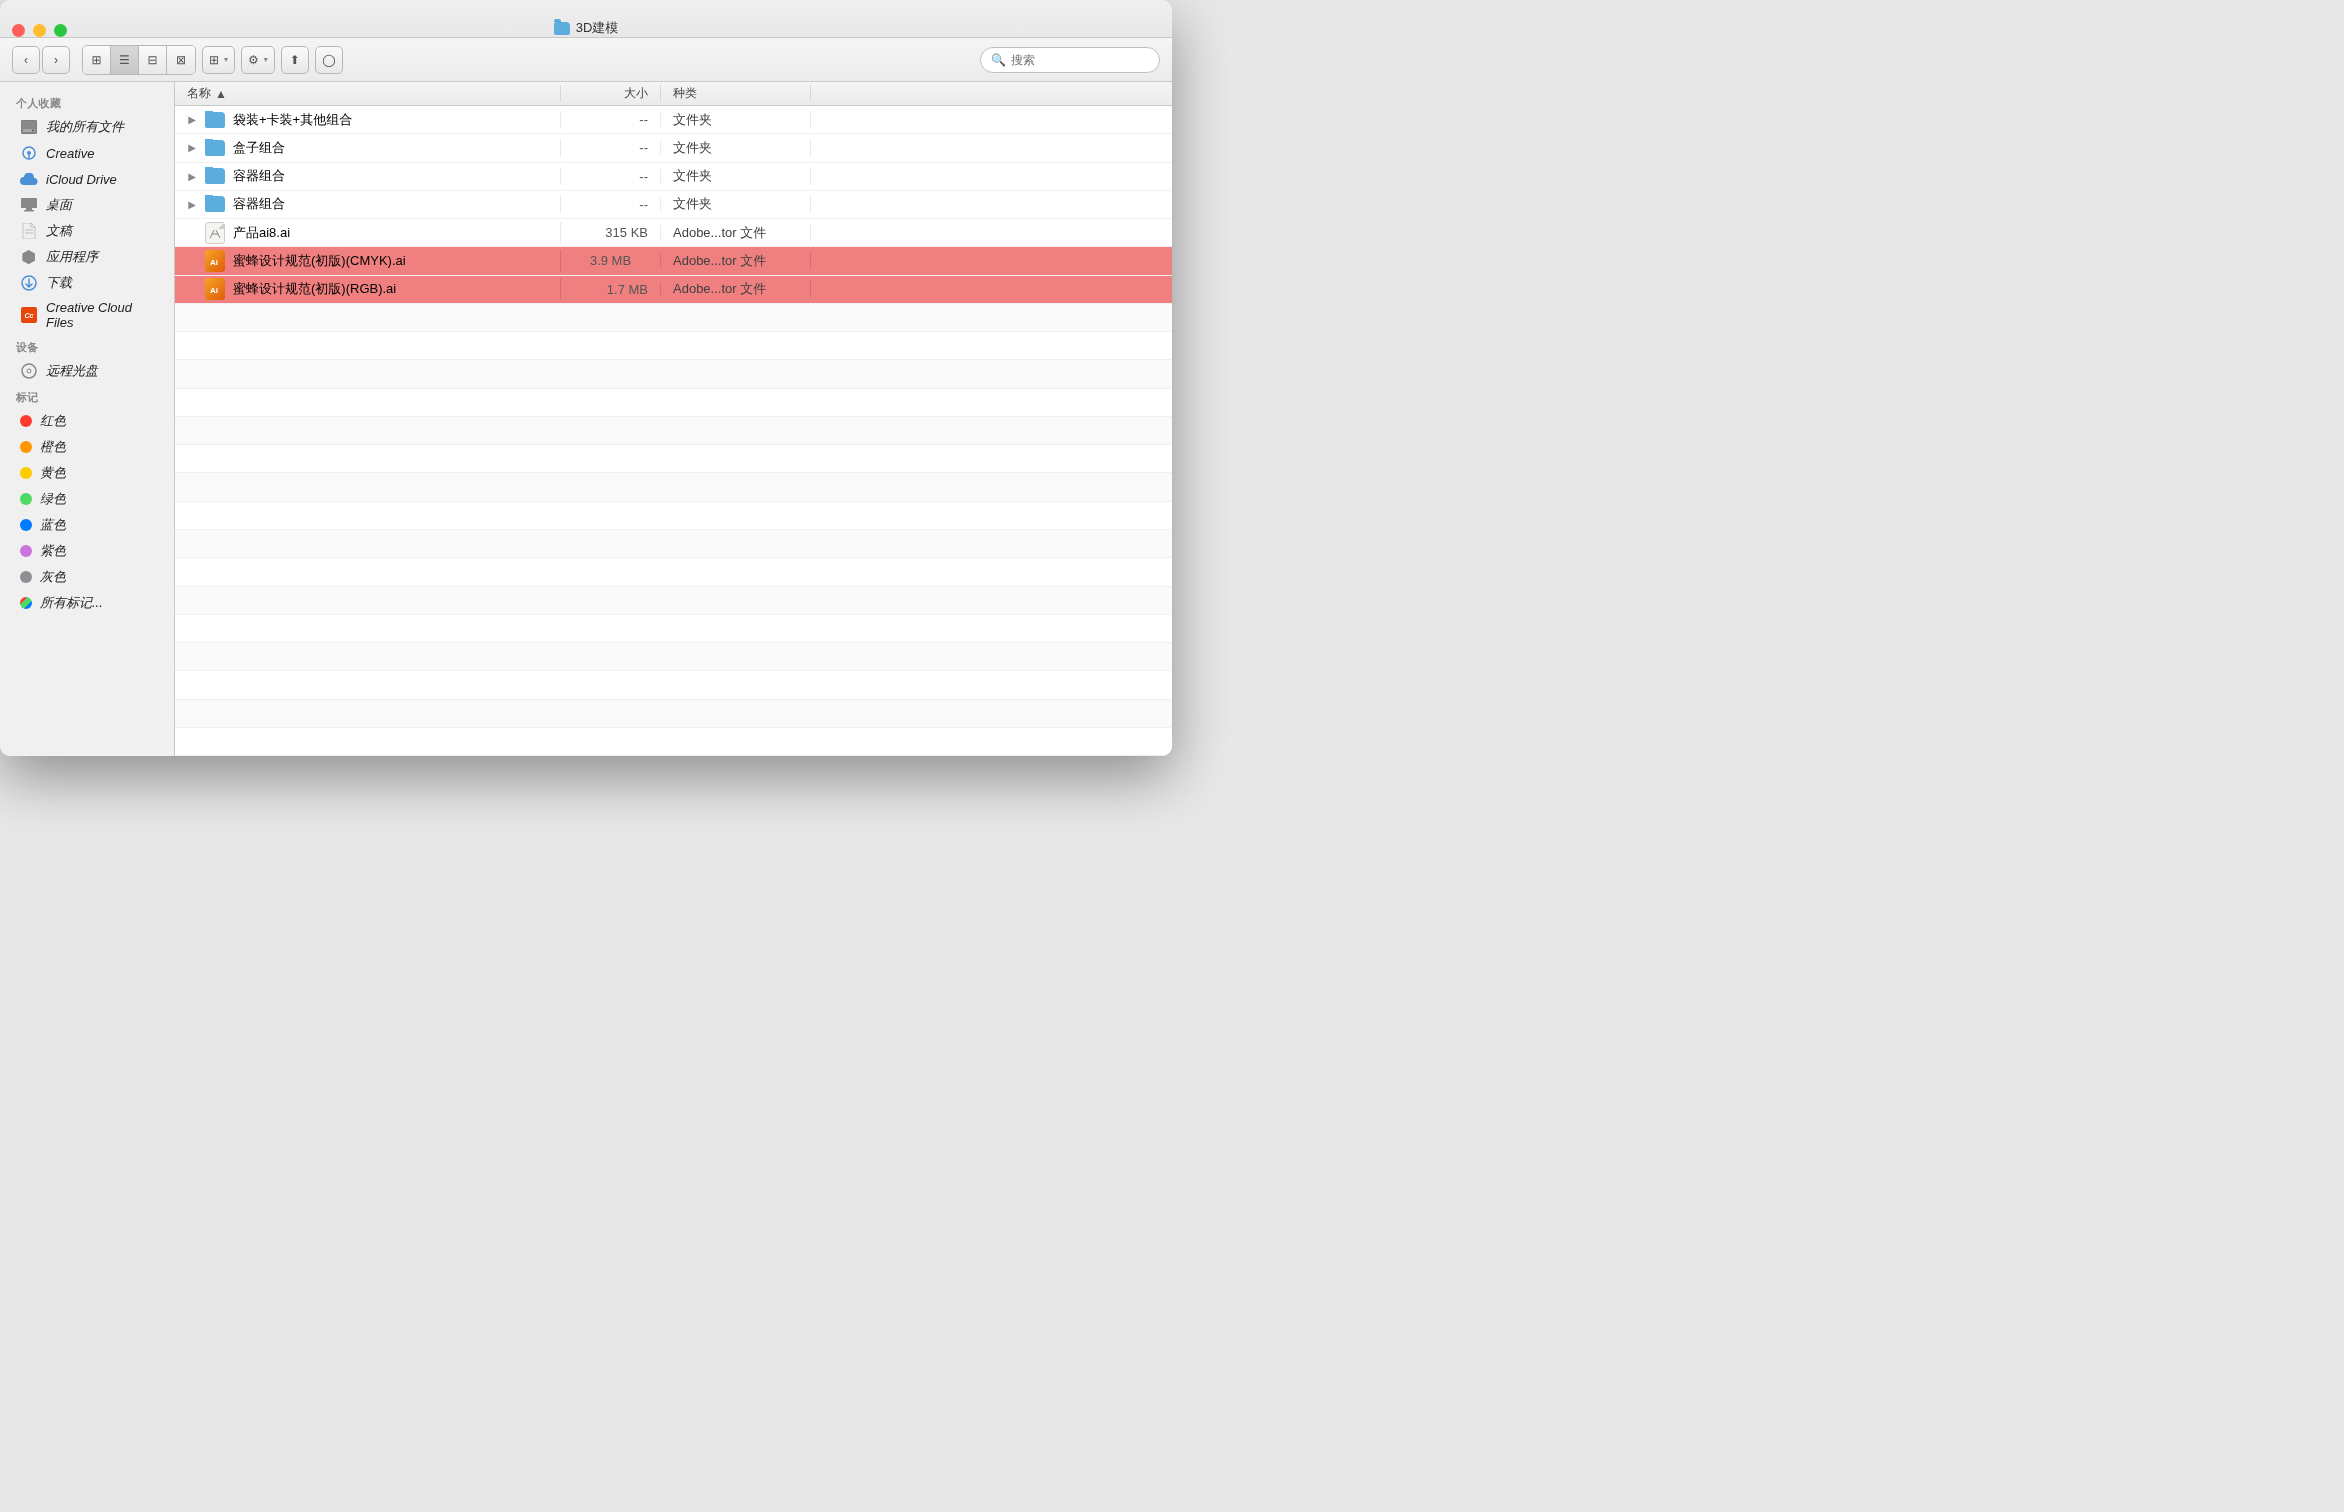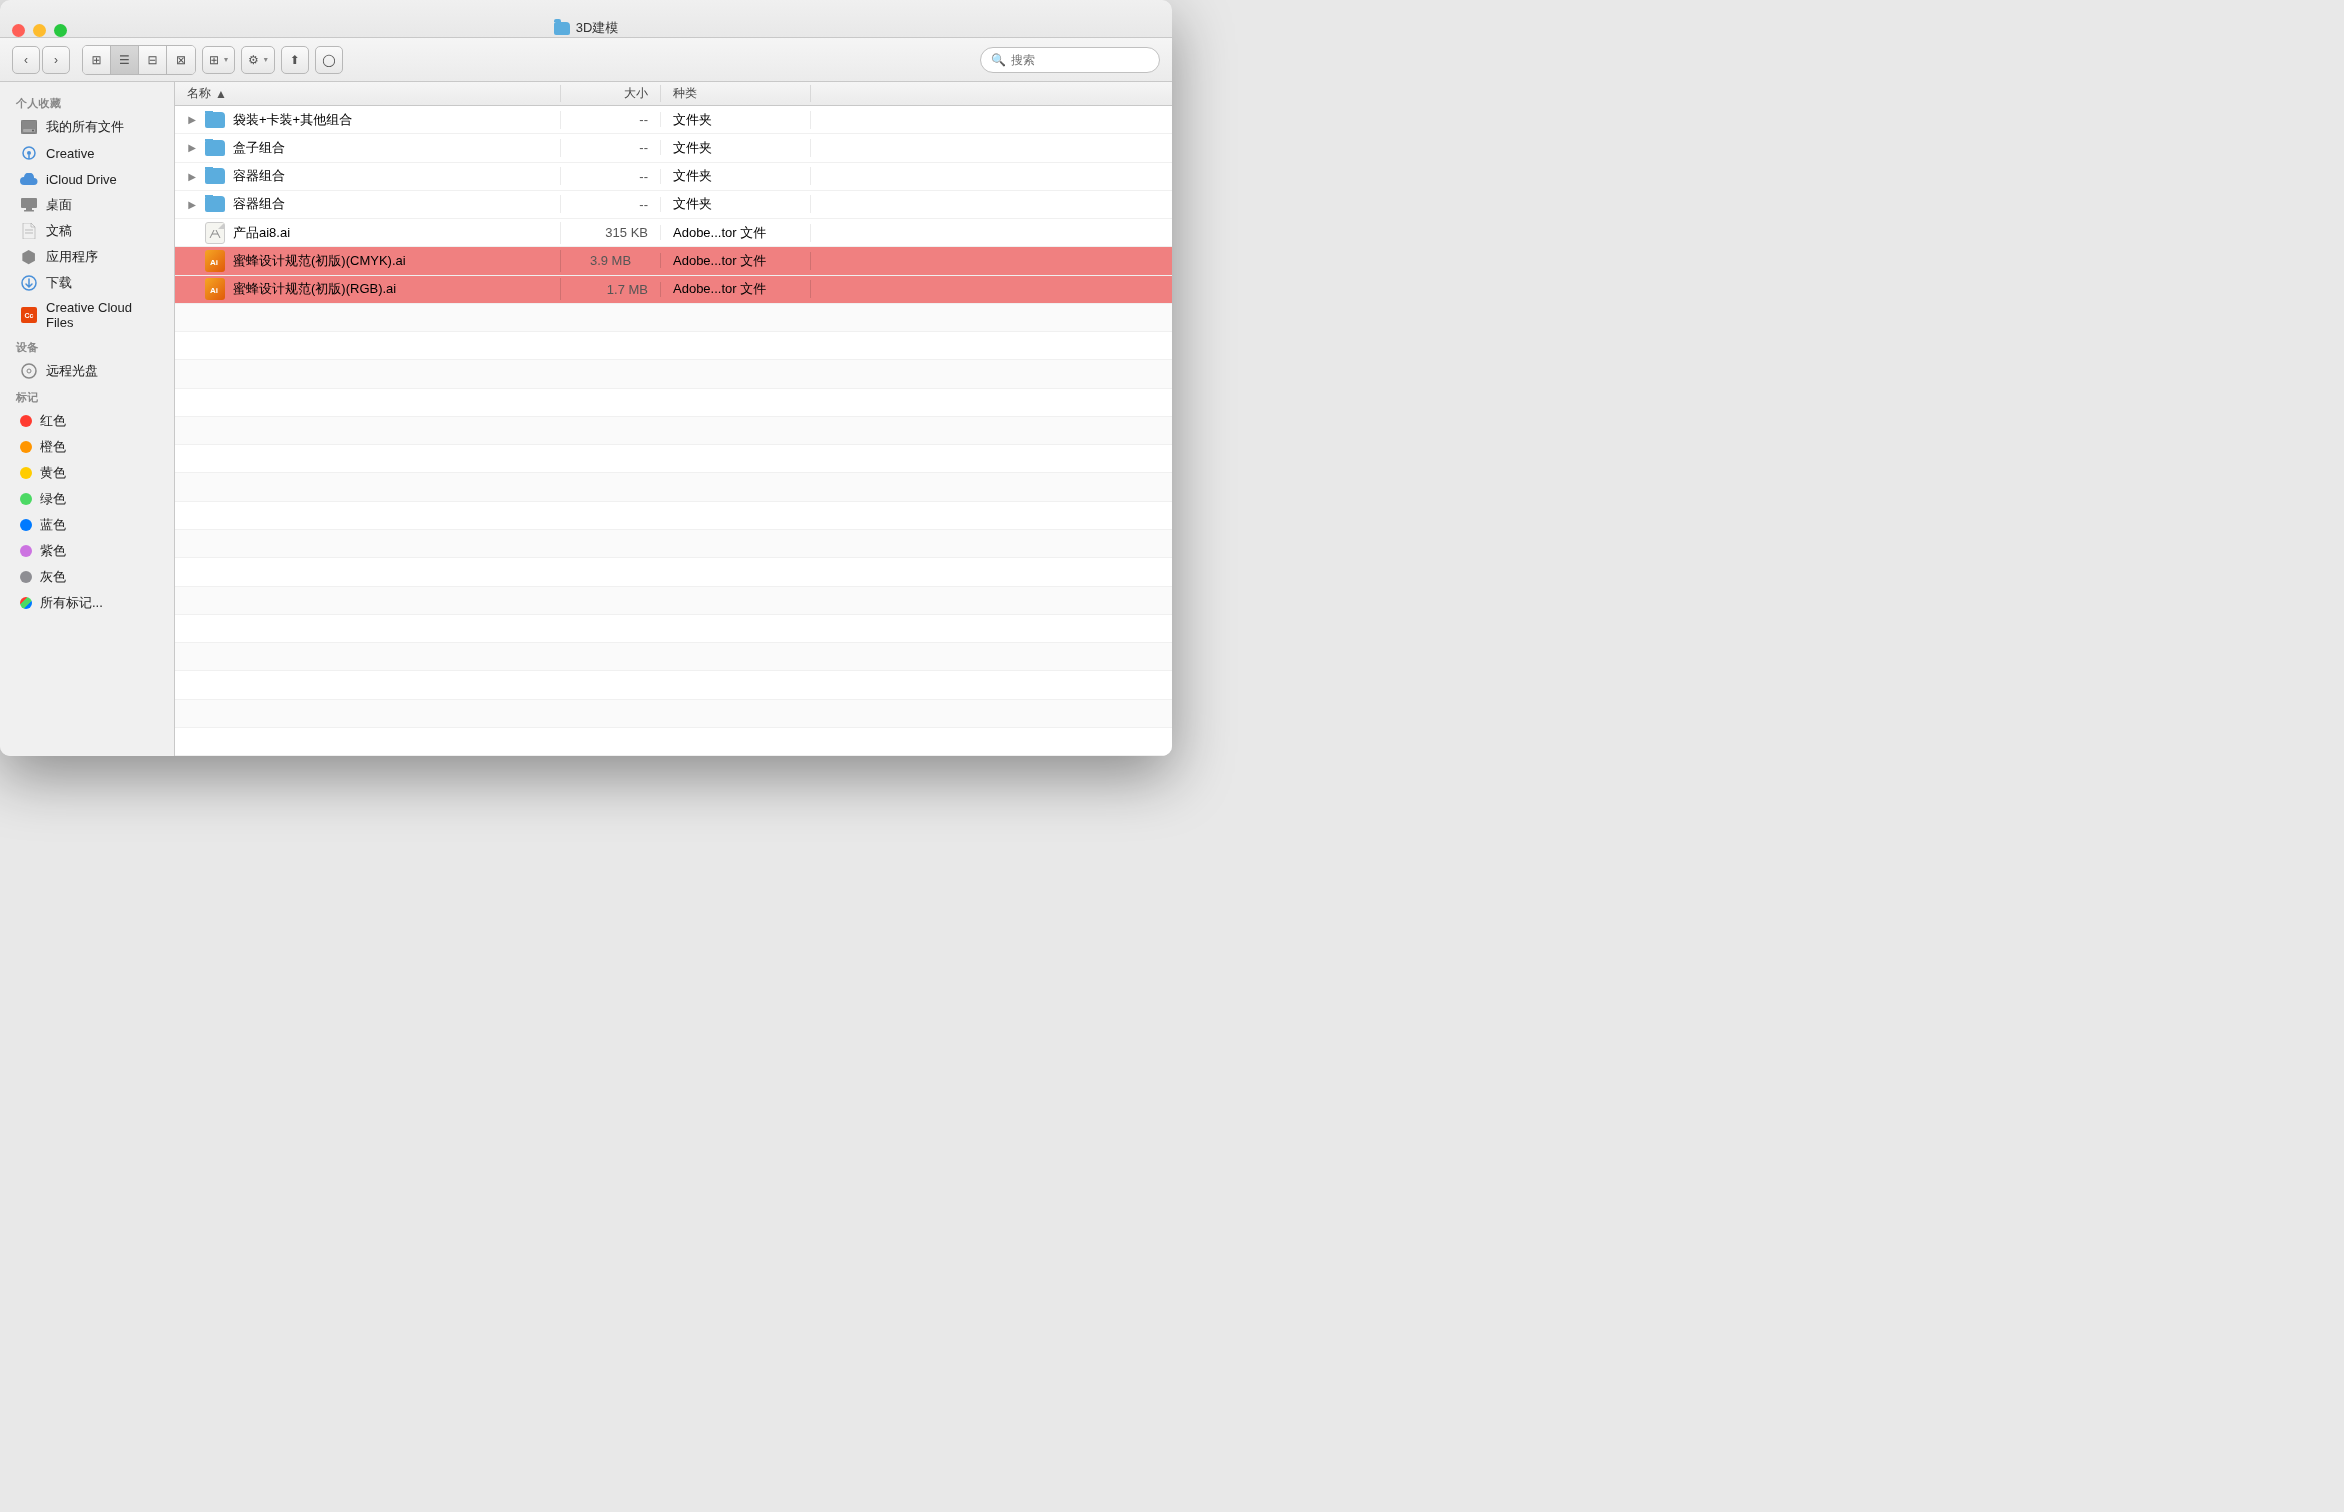--- a/index.html
+++ b/index.html
@@ -161,20 +161,21 @@
     .sidebar-item {
       display: flex;
       align-items: center;
       gap: 8px;
       padding: 4px 16px;
       font-size: 13px;
       color: #222;
       cursor: pointer;
       border-radius: 5px;
       margin: 0 4px;
+      font-style: italic;
     }
     .sidebar-icon {
       width: 18px;
       height: 18px;
       display: flex;
       align-items: center;
       justify-content: center;
       flex-shrink: 0;
     }
     
@@ -249,21 +250,21 @@
     .file-row-size {
       width: 100px;
       padding: 0 12px;
       text-align: right;
       color: #555;
       border-right: 1px solid #ebebeb;
     }
     .file-row-kind {
       width: 150px;
       padding: 0 12px;
-      color: #000000;
+      color: #404040;
       border-right: 1px solid #ebebeb;
     }
 
     
     .folder-icon {
       width: 20px;
       height: 16px;
       background: #5badde;
       border-radius: 2px 4px 2px 2px;
       position: relative;

